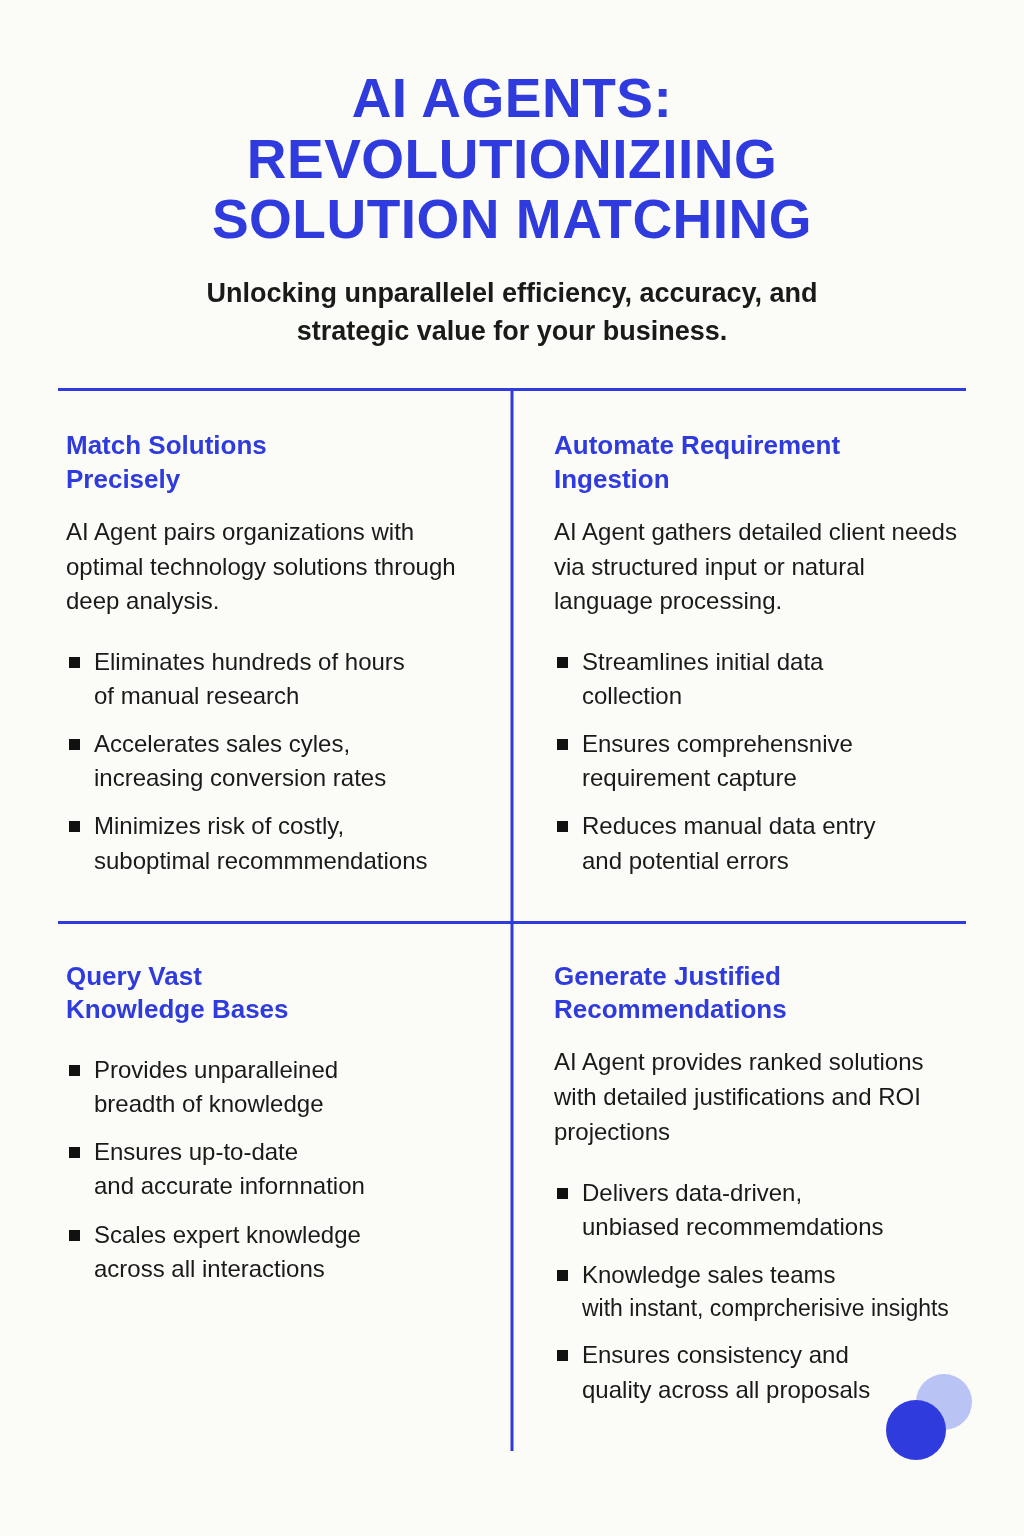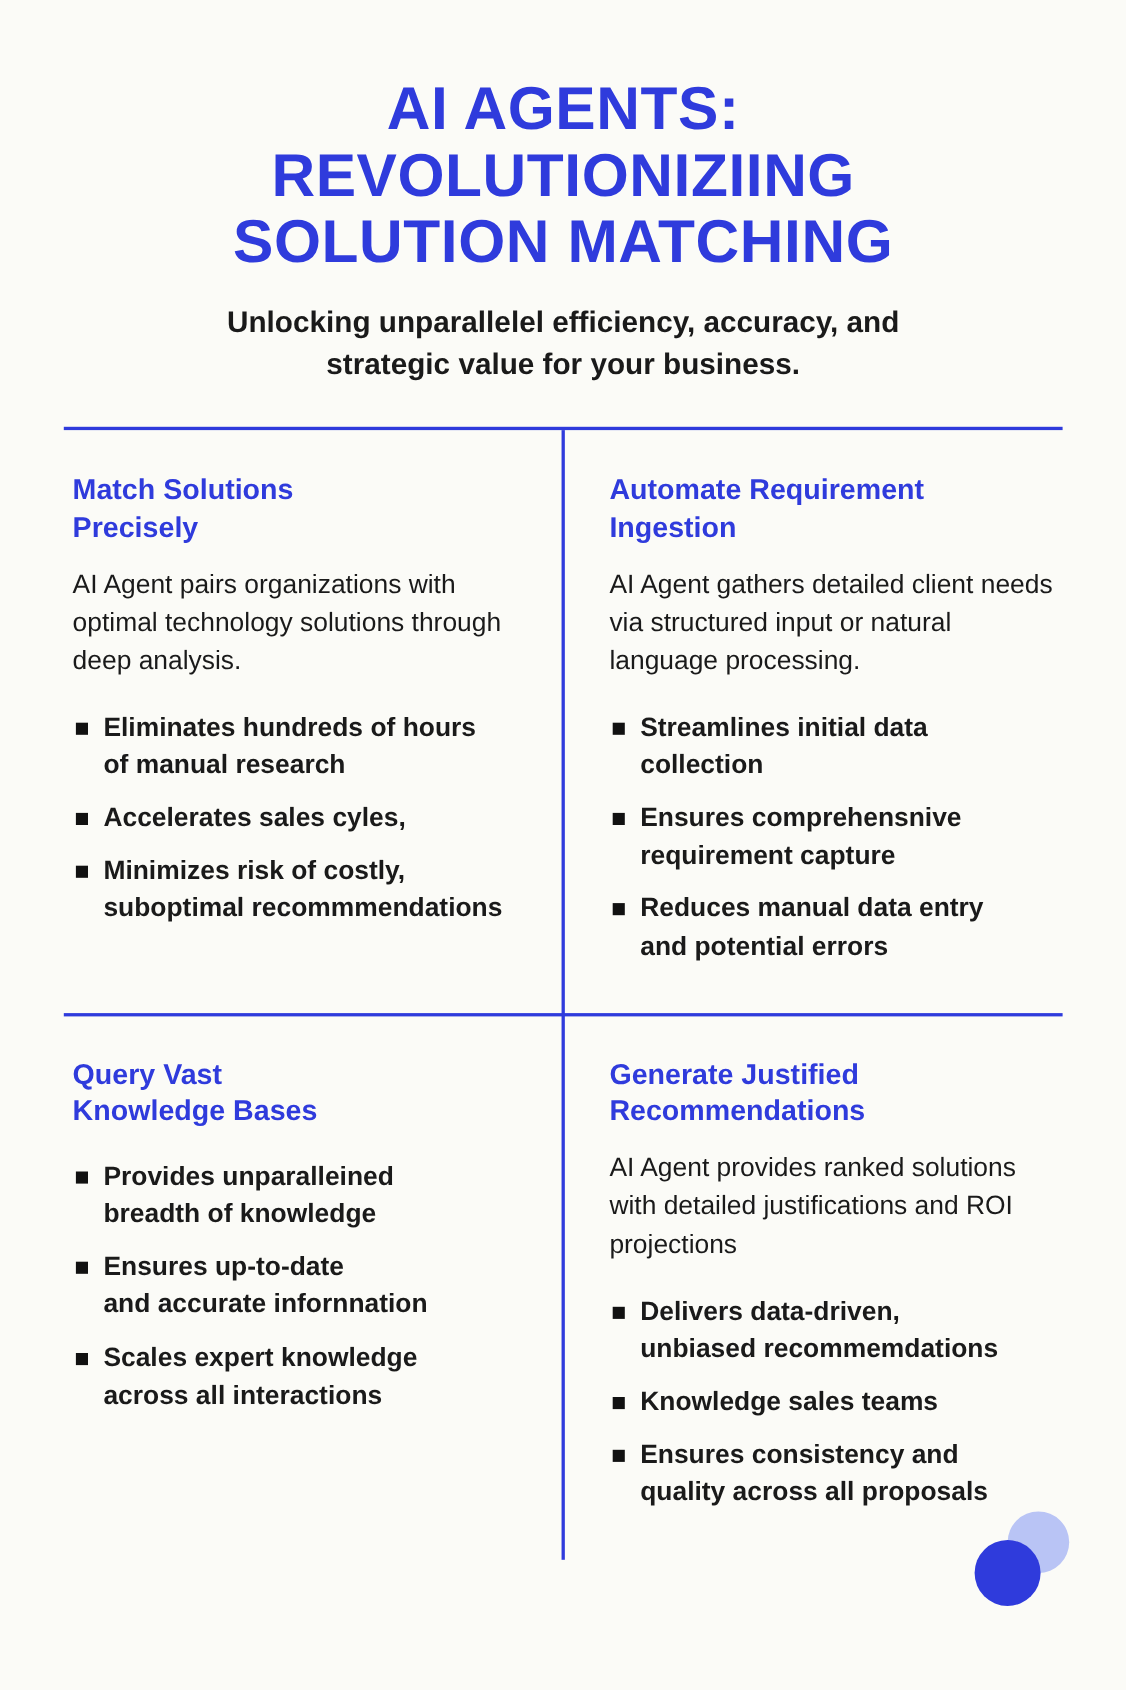--- a/index.html
+++ b/index.html
@@ -97,21 +97,20 @@
     margin: 26px 0 0 0;
     padding: 0;
   }
   .bullets li {
     position: relative;
     padding-left: 28px;
     margin-bottom: 14px;
     font-size: 24px;
     line-height: 1.42;
     color: #1a1a1a;
-    font-weight: bold;
   }
   .bullets li .sq {
     position: absolute;
     left: 3px;
     top: 12px;
     width: 11px;
     height: 11px;
     background: #111111;
   }
   .bullets li .txt { display: block; }
@@ -175,20 +174,21 @@
           <span class="sq"></span>
           <span class="txt">
             <span>Eliminates hundreds of hours</span>
             <span class="l2">of manual research</span>
           </span>
         </li>
         <li>
           <span class="sq"></span>
           <span class="txt">
             <span>Accelerates sales cyles,</span>
+            <span class="l2">increasing conversion rates</span>
           </span>
         </li>
         <li>
           <span class="sq"></span>
           <span class="txt">
             <span>Minimizes risk of costly,</span>
             <span class="l2">suboptimal recommmendations</span>
           </span>
         </li>
       </ul>
@@ -270,20 +270,21 @@
           <span class="sq"></span>
           <span class="txt">
             <span>Delivers data-driven,</span>
             <span class="l2">unbiased recommemdations</span>
           </span>
         </li>
         <li>
           <span class="sq"></span>
           <span class="txt">
             <span>Knowledge sales teams</span>
+            <span class="l2 tight">with instant, comprcherisive insights</span>
           </span>
         </li>
         <li>
           <span class="sq"></span>
           <span class="txt">
             <span>Ensures consistency and</span>
             <span class="l2">quality across all proposals</span>
           </span>
         </li>
       </ul>

